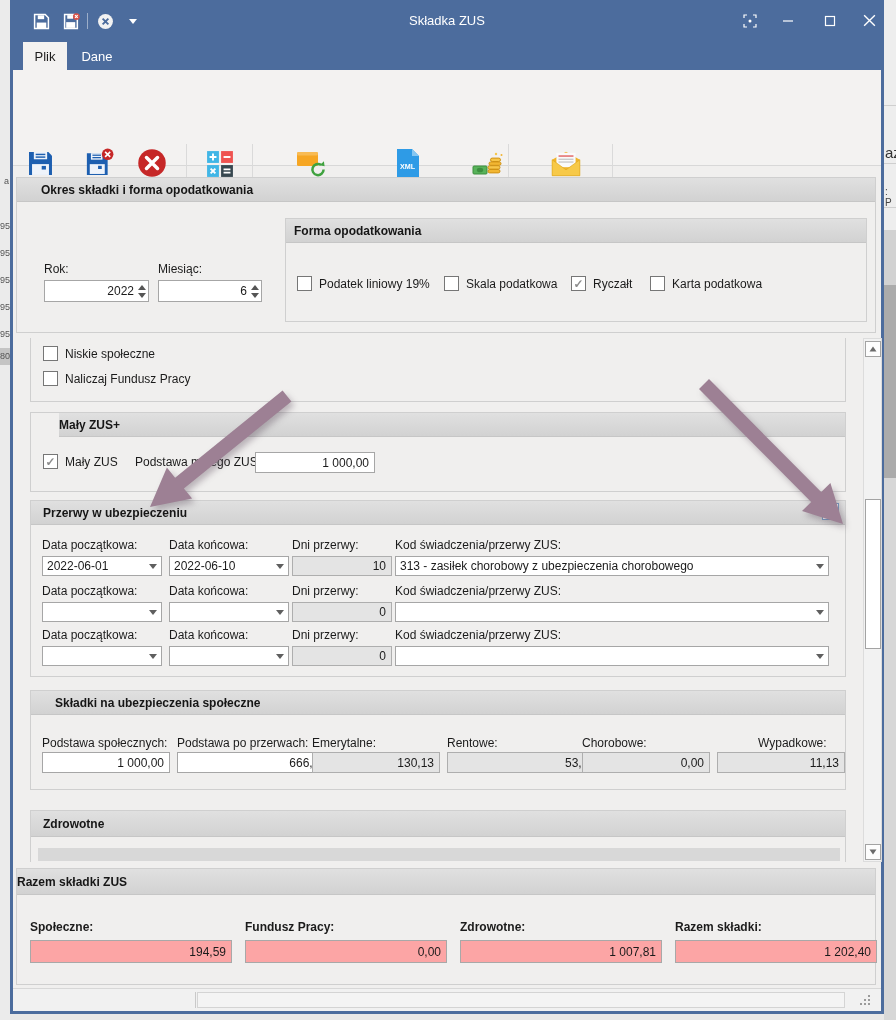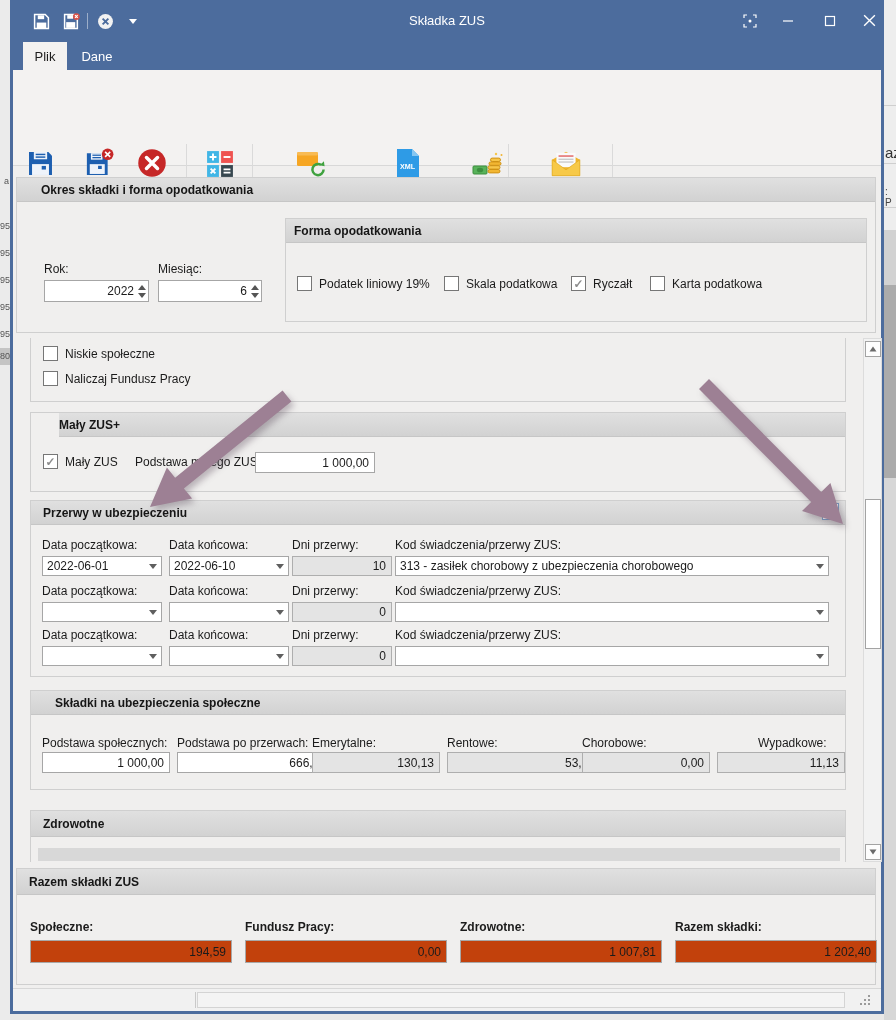--- a/index.html
+++ b/index.html
@@ -28,21 +28,21 @@
   
   .gbox{border:1px solid #cfcfcf;background:#f0efee;box-sizing:border-box;}
   .ghead{height:24px;background:linear-gradient(#e0e0e0,#d2d2d2);border-bottom:1px solid #c6c6c6;
          display:flex;align-items:center;font-weight:bold;font-size:12px;color:#161616;box-sizing:border-box;}
   .lbl{font-size:12px;white-space:nowrap;}
   .blbl{font-size:12px;font-weight:bold;white-space:nowrap;}
   .field{box-sizing:border-box;background:#fff;border:1px solid #a6a6a6;font-size:12px;
          display:flex;align-items:center;padding:0 5px;}
   .num{justify-content:flex-end;}
   .dis{background:#e4e4e4;border-color:#aeaeae;}
-  .tot{background:#c2410c;border-color:#a8a8a8;}
+  .tot{background:#fca5a5;border-color:#a8a8a8;}
   .combo{box-sizing:border-box;background:#fff;border:1px solid #a6a6a6;font-size:12px;
          display:flex;align-items:center;padding:0 4px;}
   .combo .cval{flex:1;overflow:hidden;white-space:nowrap;}
   .dar{width:0;height:0;border-left:4px solid transparent;border-right:4px solid transparent;border-top:5px solid #5f5f5f;}
   .cb{width:15px;height:15px;box-sizing:border-box;background:#fff;border:1px solid #767676;
       display:flex;align-items:center;justify-content:center;font-size:12px;color:#8c8c8c;font-weight:bold;line-height:1;}
   .spin{box-sizing:border-box;background:#fff;border:1px solid #a6a6a6;font-size:12px;display:flex;align-items:center;padding:0 2px 0 5px;}
   .spin .sval{flex:1;text-align:right;padding-right:4px;}
   .spincol{display:flex;flex-direction:column;justify-content:center;gap:3px;}
   .tri-u{width:0;height:0;border-left:4px solid transparent;border-right:4px solid transparent;border-bottom:5px solid #555;}
@@ -441,21 +441,21 @@
     </div>
     <div class="abs sthumb" style="left:1px;top:160px;width:16px;height:150px;"></div>
     <div class="abs sbtn" style="left:1px;top:505px;width:16px;height:16px;">
       <svg width="8" height="6" viewBox="0 0 8 6">
           <path d="M4 5.5L0.5 0.5H7.5z" fill="#6a6a6a"></path>
         </svg>
     </div>
   </div>
 
   <div class="abs gbox" style="left:16px;top:868px;width:860px;height:117px;">
-    <div class="ghead" style="height:26px;padding-left:12px;">
+    <div class="ghead" style="height:26px;">
         <span>Razem składki ZUS</span>
       </div>
   </div>
   <span class="abs blbl" style="left:30px;top:920px;">Społeczne:</span>
   <span class="abs blbl" style="left:245px;top:920px;">Fundusz Pracy:</span>
   <span class="abs blbl" style="left:460px;top:920px;">Zdrowotne:</span>
   <span class="abs blbl" style="left:675px;top:920px;">Razem składki:</span>
   <div class="abs field num tot" style="left:30px;top:940px;width:202px;height:23px;">
       <span>194,59</span>
     </div>

